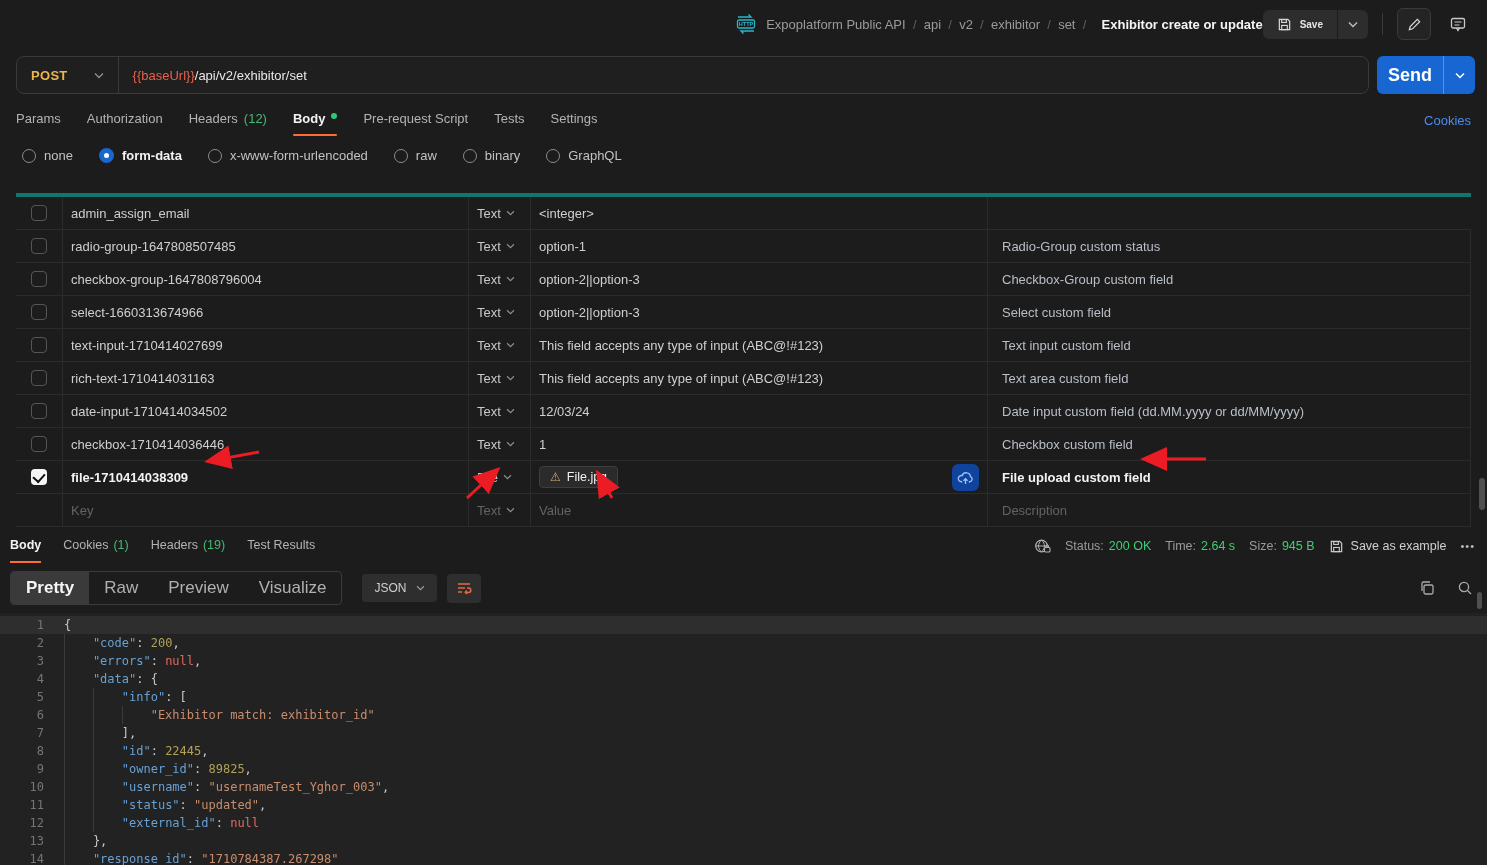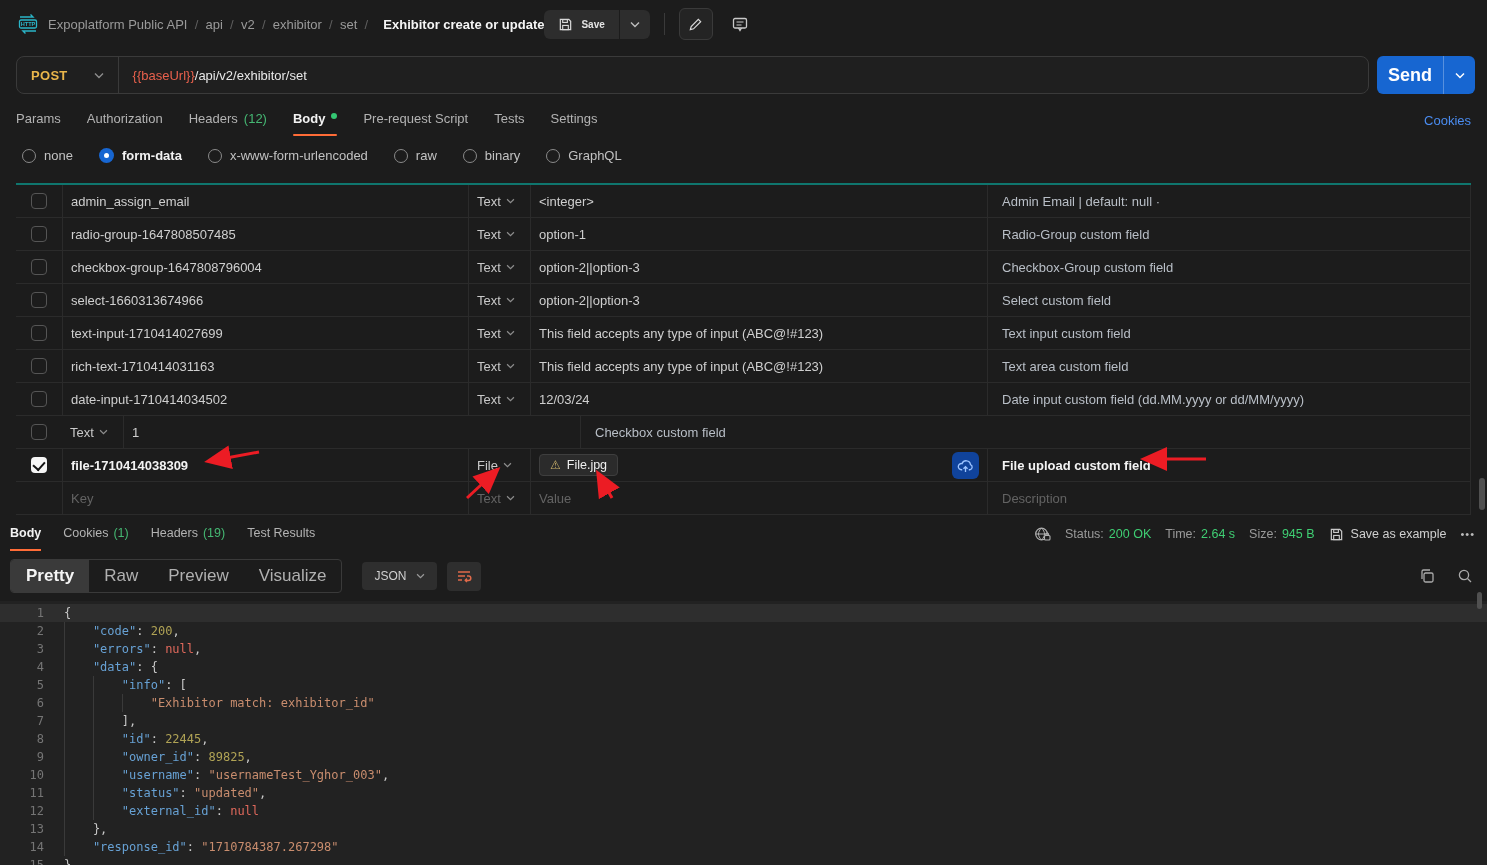--- a/index.html
+++ b/index.html
@@ -6,21 +6,21 @@
   html,body { width:1487px; height:865px; }
   body {
     position:relative; overflow:hidden;
     background:#1c1c1c; color:#d6d6d6;
     font-family:"Liberation Sans", sans-serif; font-size:13px;
     -webkit-font-smoothing:antialiased;
   }
   svg { display:block; }
 
   
-  .topbar { height:48px; display:flex; align-items:center; justify-content:flex-start; padding:0 12px 0 16px; }
+  .topbar { height:48px; display:flex; align-items:center; justify-content:flex-end; padding:0 12px 0 16px; }
   .crumbs { display:flex; align-items:center; gap:8px; }
   .http-ico { width:24px; height:22px; display:flex; align-items:center; justify-content:center; }
   .crumb { color:#9a9a9a; cursor:pointer; }
   .crumb-sep { color:#5f5f5f; }
   .crumb-current { color:#f5f5f5; font-weight:700; }
   .top-actions { display:flex; align-items:center; gap:10px; }
   .save-group { display:flex; align-items:stretch; background:#2d2d2d; border-radius:6px; overflow:hidden; }
   .save-btn { display:flex; align-items:center; gap:8px; padding:7px 14px; background:transparent; border:none; color:#e4e4e4; font-family:inherit; font-size:10px; font-weight:600; cursor:pointer; }
   .save-caret { display:flex; align-items:center; padding:0 10px; background:transparent; border:none; border-left:1px solid #1c1c1c; cursor:pointer; }
   .vdiv { width:1px; height:22px; background:#3a3a3a; margin:0 4px; }
@@ -49,21 +49,21 @@
 
   
   .modes { display:flex; align-items:center; gap:26px; padding:12px 16px 14px 22px; }
   .mode { display:flex; align-items:center; gap:8px; color:#c2c2c2; cursor:pointer; font-size:13px; }
   .mode.sel { color:#f2f2f2; font-weight:600; }
   .radio { width:14px; height:14px; border-radius:50%; border:1.5px solid #8a8a8a; }
   .mode.sel .radio { border:none; background:var(--send-blue); position:relative; width:15px; height:15px; }
   .mode.sel .radio::after { content:""; position:absolute; left:5px; top:5px; width:5px; height:5px; border-radius:50%; background:#fff; }
 
   
-  .ftable { margin:6px 16px 0 16px; border-top:2px solid #0f766e; }
+  .ftable { margin:16px 16px 0 16px; border-top:4px solid #0f766e; }
   .trow { display:flex; align-items:stretch; height:33px; border-bottom:1px solid #2b2b2b; }
   .cell { display:flex; align-items:center; overflow:hidden; white-space:nowrap; }
   .c-check { width:46px; justify-content:center; }
   .c-key { width:407px; padding-left:8px; border-left:1px solid #2b2b2b; border-right:1px solid #2b2b2b; color:#cfcfcf; cursor:text; }
   .c-type { width:62px; padding-left:8px; gap:5px; border-right:1px solid #2b2b2b; color:#c9c9c9; cursor:pointer; }
   .c-val { width:457px; padding-left:8px; border-right:1px solid #2b2b2b; color:#cfcfcf; position:relative; cursor:text; }
   .c-desc { flex:1; padding-left:14px; border-right:1px solid #2b2b2b; color:#b9bfc7; cursor:text; }
   .trow.filerow .c-key, .trow.filerow .c-desc { color:#f3f3f3; font-weight:600; }
   .trow.ph .c-key, .trow.ph .c-val, .trow.ph .c-desc, .trow.ph .c-type { color:#636363; }
   .cbx { width:16px; height:16px; border:1.5px solid #555; border-radius:4px; cursor:pointer; }
@@ -242,35 +242,34 @@
         <span class="cbx"></span>
       </div>
       <div class="cell c-key">admin_assign_email</div>
       <div class="cell c-type">
         <span>Text</span>
         <svg width="9" height="6" viewBox="0 0 10 7">
           <path d="M1 1.5l4 4 4-4" stroke="#8d8d8d" stroke-width="1.4" fill="none"></path>
         </svg>
       </div>
       <div class="cell c-val">&lt;integer&gt;</div>
-      <div class="cell c-desc">Admin Email | default: null ·</div>
     </div>
     <div class="trow">
       <div class="cell c-check">
         <span class="cbx"></span>
       </div>
       <div class="cell c-key">radio-group-1647808507485</div>
       <div class="cell c-type">
         <span>Text</span>
         <svg width="9" height="6" viewBox="0 0 10 7">
           <path d="M1 1.5l4 4 4-4" stroke="#8d8d8d" stroke-width="1.4" fill="none"></path>
         </svg>
       </div>
       <div class="cell c-val">option-1</div>
-      <div class="cell c-desc">Radio-Group custom field</div>
+      <div class="cell c-desc">Radio-Group custom status</div>
     </div>
     <div class="trow">
       <div class="cell c-check">
         <span class="cbx"></span>
       </div>
       <div class="cell c-key">checkbox-group-1647808796004</div>
       <div class="cell c-type">
         <span>Text</span>
         <svg width="9" height="6" viewBox="0 0 10 7">
           <path d="M1 1.5l4 4 4-4" stroke="#8d8d8d" stroke-width="1.4" fill="none"></path>
@@ -332,20 +331,21 @@
           <path d="M1 1.5l4 4 4-4" stroke="#8d8d8d" stroke-width="1.4" fill="none"></path>
         </svg>
       </div>
       <div class="cell c-val">12/03/24</div>
       <div class="cell c-desc">Date input custom field (dd.MM.yyyy or dd/MM/yyyy)</div>
     </div>
     <div class="trow">
       <div class="cell c-check">
         <span class="cbx"></span>
       </div>
+      <div class="cell c-key">checkbox-1710414036446</div>
       <div class="cell c-type">
         <span>Text</span>
         <svg width="9" height="6" viewBox="0 0 10 7">
           <path d="M1 1.5l4 4 4-4" stroke="#8d8d8d" stroke-width="1.4" fill="none"></path>
         </svg>
       </div>
       <div class="cell c-val">1</div>
       <div class="cell c-desc">Checkbox custom field</div>
     </div>
     <div class="trow filerow">

